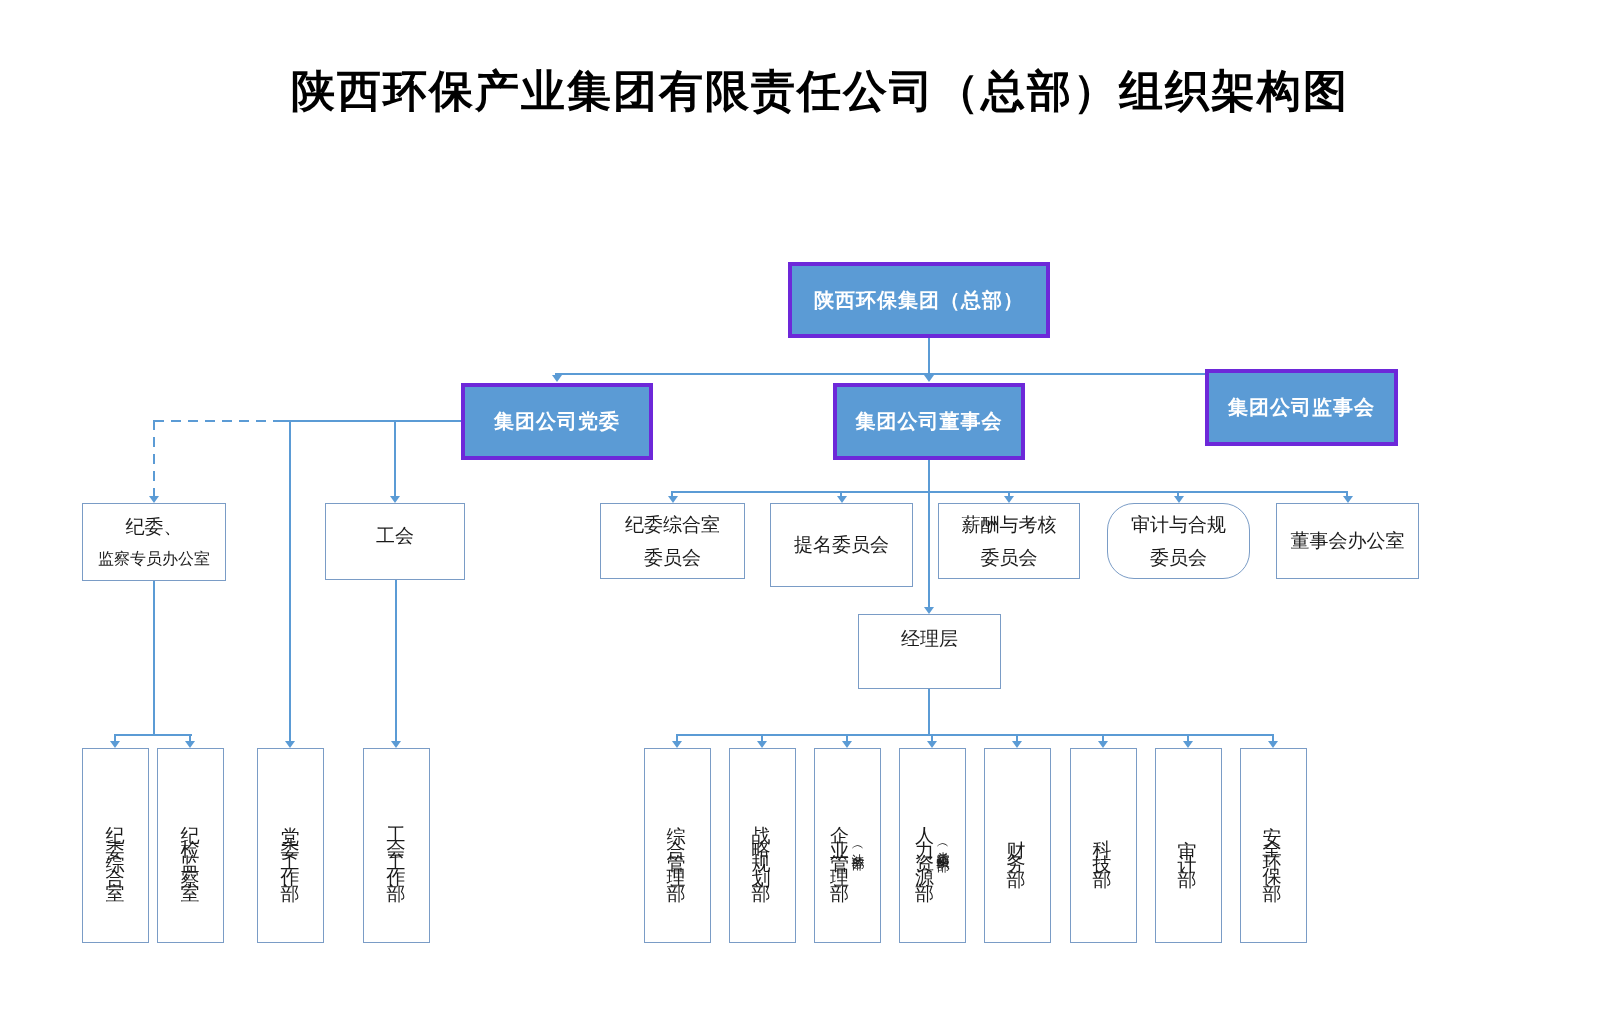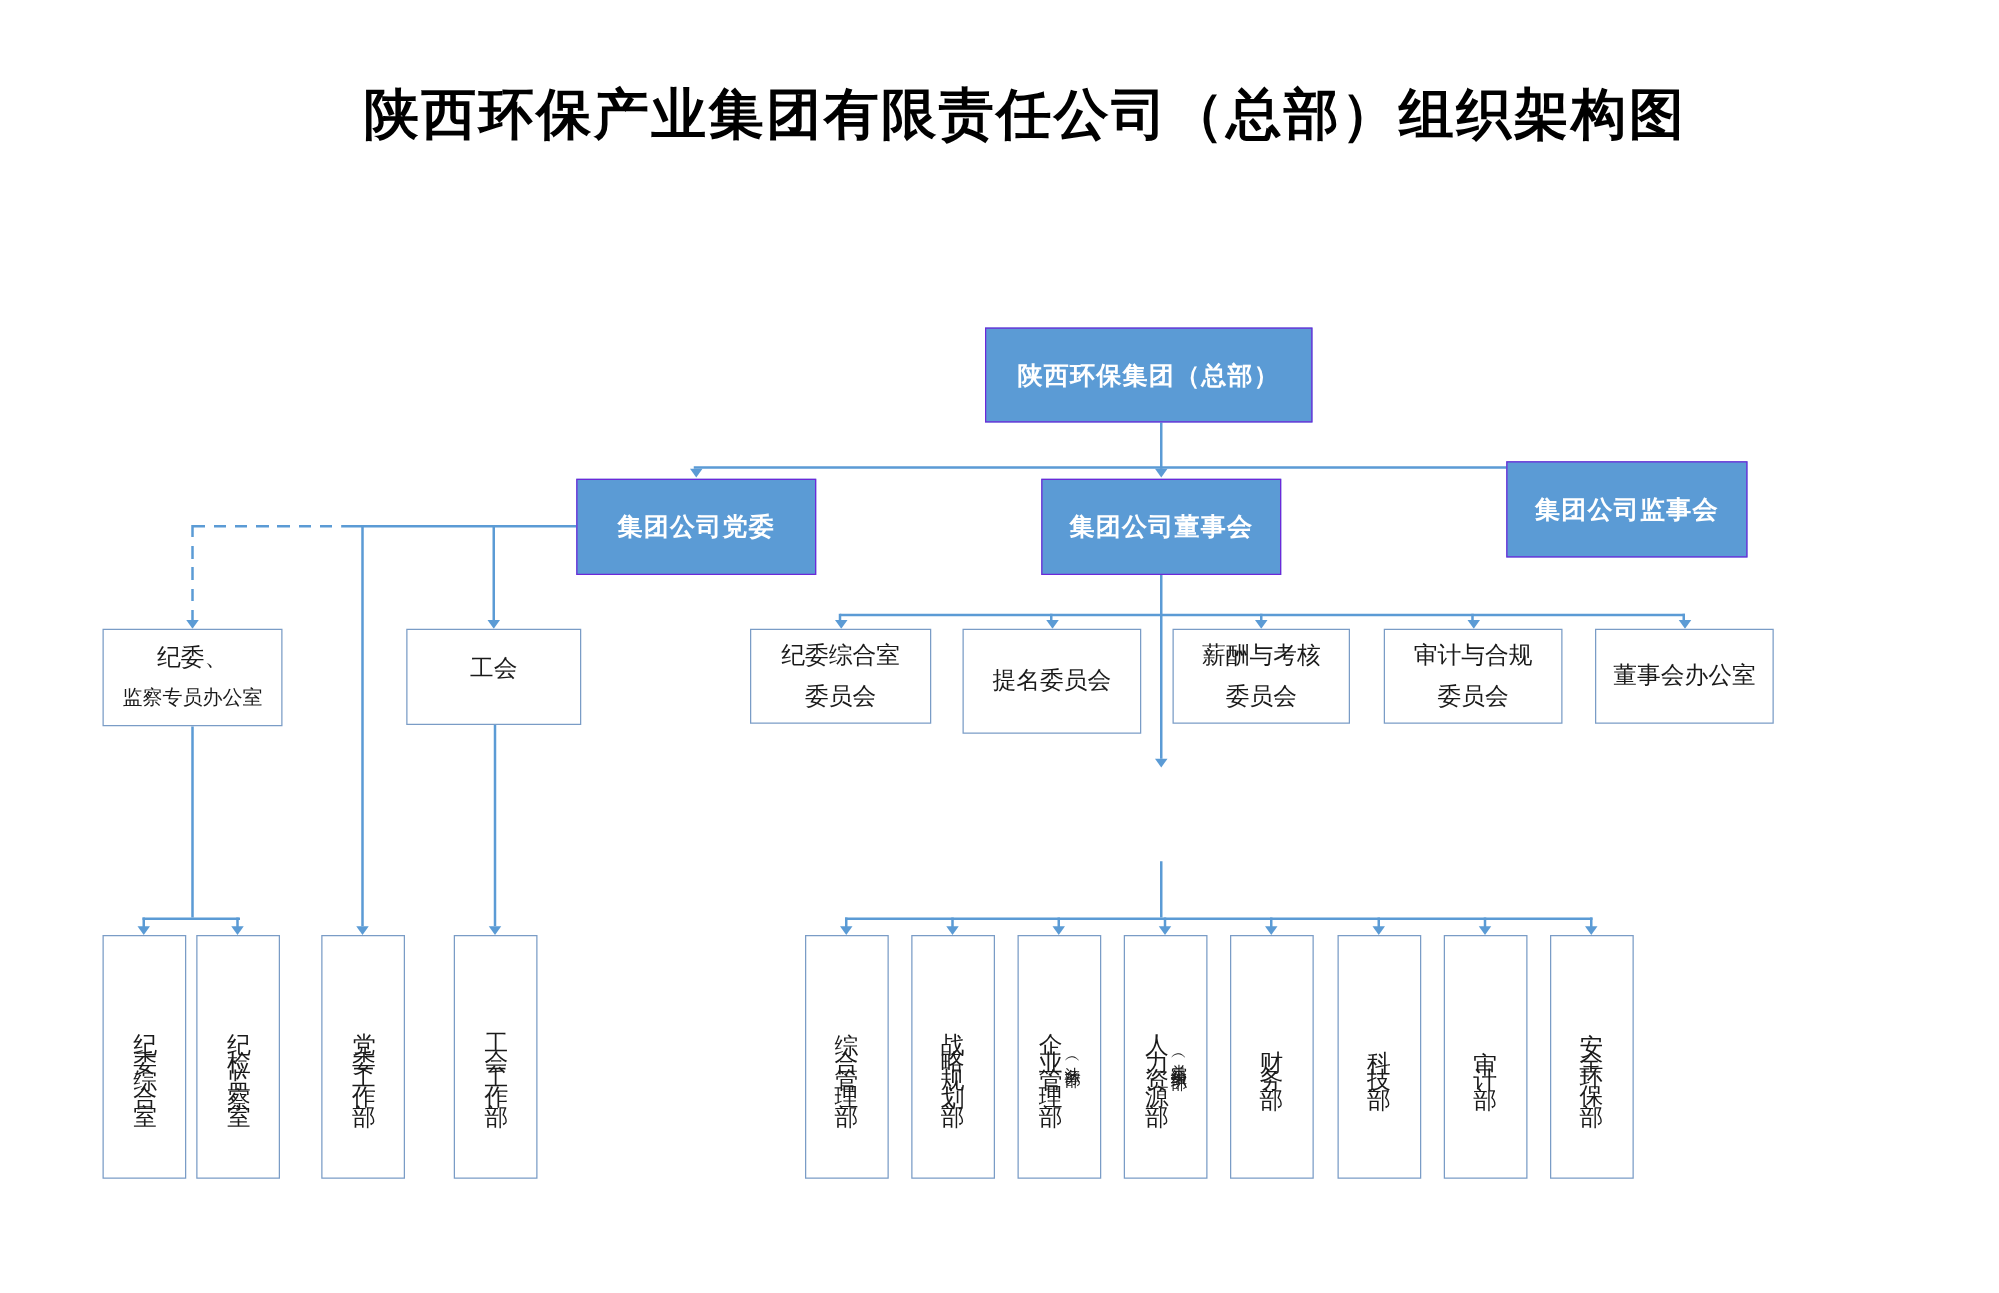--- a/index.html
+++ b/index.html
@@ -6,21 +6,21 @@
   #stage{
     position:relative;width:1599px;height:1034px;background:#ffffff;overflow:hidden;
     font-family:"Liberation Sans","DejaVu Sans",sans-serif;color:#1a1a1a;
   }
   #chart-title{
     position:absolute;left:40px;top:62px;width:1560px;height:66px;
     text-align:center;font-family:"Liberation Serif","DejaVu Serif",serif;
     font-weight:bold;font-size:44px;letter-spacing:2px;color:#000;white-space:nowrap;
   }
   .b{ 
-    position:absolute;background:#5B9BD5;border:1px solid #6d28d9;box-sizing:border-box;
+    position:absolute;background:#5B9BD5;border:4px solid #6d28d9;box-sizing:border-box;
     display:flex;align-items:center;justify-content:center;
     color:#fff;font-weight:bold;font-size:20px;letter-spacing:1px;white-space:nowrap;
   }
   .w{ 
     position:absolute;background:#fff;border:1px solid #7A9CC6;box-sizing:border-box;
     display:flex;flex-direction:column;align-items:center;justify-content:center;
     font-size:19px;line-height:1.75;text-align:center;white-space:nowrap;
   }
   .vb{ 
     position:absolute;background:#fff;border:1px solid #7A9CC6;box-sizing:border-box;
@@ -129,29 +129,32 @@
     <div>委员会</div>
   </div>
   <div class="w" style="left:770px;top:503px;width:143px;height:84px;">
     <div>提名委员会</div>
     <div></div>
   </div>
   <div class="w" style="left:938px;top:503px;width:142px;height:76px;">
     <div>薪酬与考核</div>
     <div>委员会</div>
   </div>
-  <div class="w" style="left:1107px;top:503px;width:143px;height:76px;">
+  <div class="w" style="left:1107px;top:503px;width:143px;height:76px;border-radius:27px;">
     <div>审计与合规</div>
     <div>委员会</div>
   </div>
   <div class="w" style="left:1276px;top:503px;width:143px;height:76px;">
     <div>董事会办公室</div>
     <div></div>
   </div>
 
+  <div class="w mgmt" style="left:858px;top:614px;width:143px;height:75px;">
+    <div>经理层</div>
+  </div>
 
   <div class="vb" style="left:82px;">
     <span class="vmain">纪委综合室</span>
   </div>
   <div class="vb" style="left:157px;">
     <span class="vmain">纪检监察室</span>
   </div>
   <div class="vb" style="left:257px;">
     <span class="vmain">党委工作部</span>
   </div>

